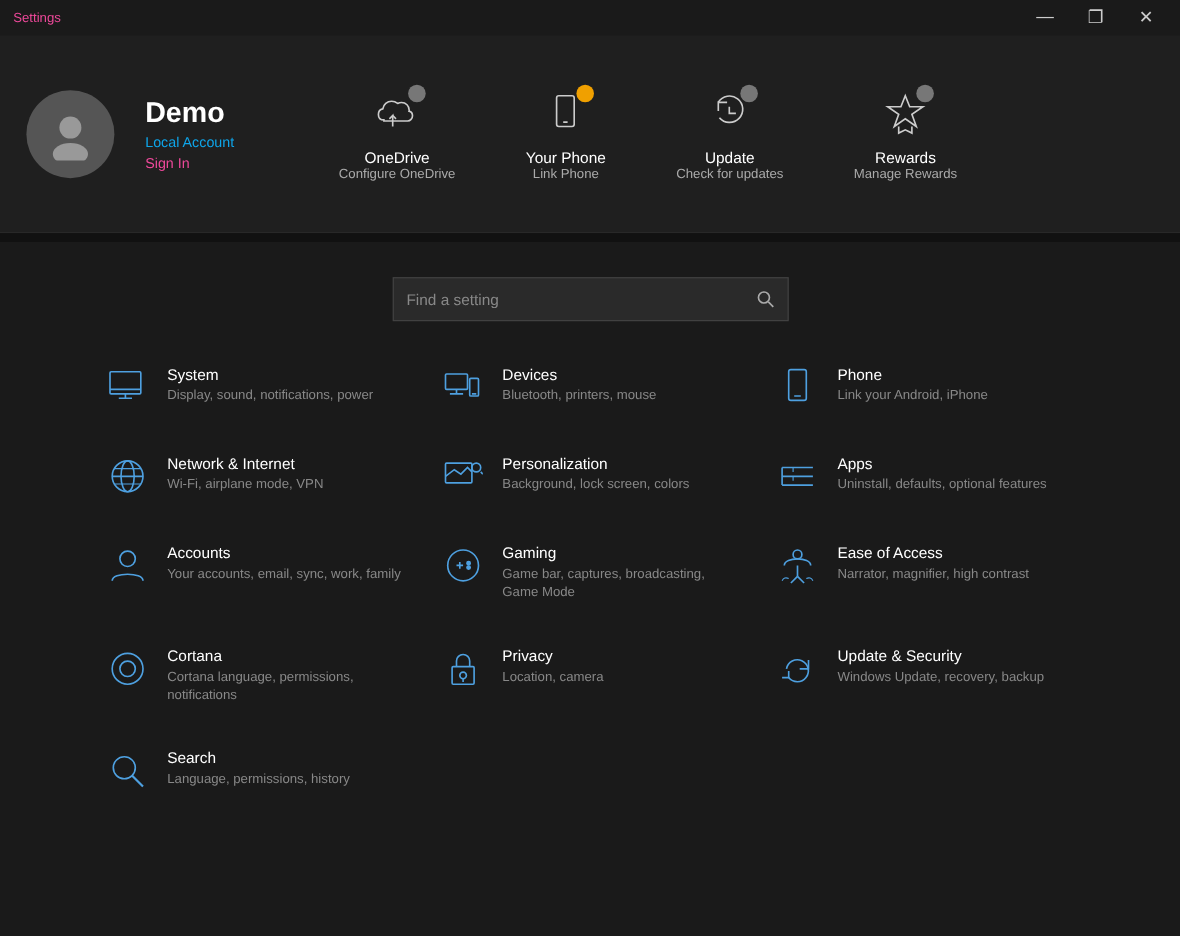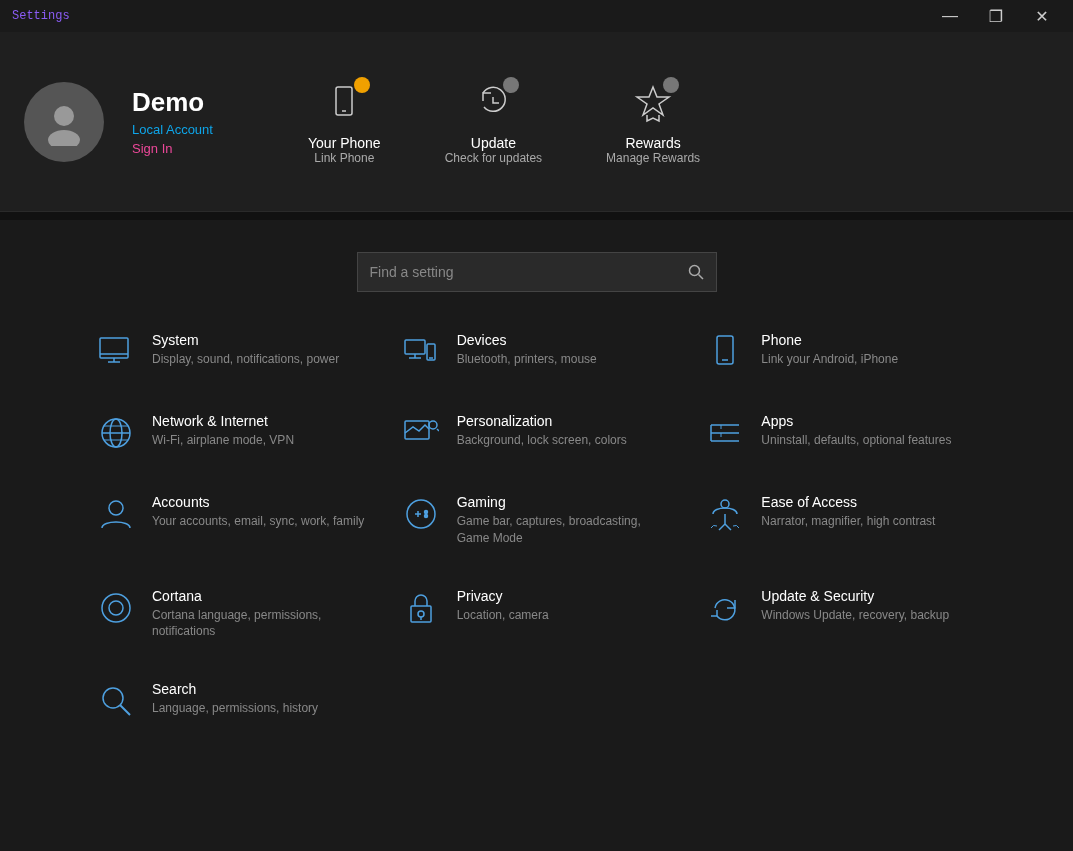--- a/index.html
+++ b/index.html
@@ -16,23 +16,22 @@
     .title-bar {
       background: #1a1a1a;
       height: 32px;
       display: flex;
       align-items: center;
       justify-content: space-between;
       padding: 0 8px;
     }
     .title-bar-title {
       font-size: 12px;
-      color: #8b5cf6;
+      color: #ec4899;
       padding-left: 4px;
-      font-family: Liberation Mono, monospace;
     }
     .title-bar-controls {
       display: flex;
       gap: 0;
     }
     .title-bar-btn {
       width: 46px;
       height: 32px;
       border: none;
       background: transparent;
@@ -249,20 +248,32 @@
     </div>
     <div class="user-details">
       <span class="user-name">Demo</span>
       <span class="user-account">Local Account</span>
       <a class="sign-in-link">Sign In</a>
     </div>
   </div>
 
   <div class="header-actions">
 
+    <div class="header-action">
+      <div class="action-icon">
+        <svg viewBox="0 0 40 40" xmlns="http://www.w3.org/2000/svg">
+          <path d="M8 26c-3 0-5-2-5-5 0-2.5 1.5-4.5 4-5 0.5-4 4-7 8-7 2 0 4 0.8 5.5 2 1-0.5 2.2-0.8 3.5-0.8 4 0 7 3 7 7 0 0.3 0 0.6-0.1 0.8 2 0.5 3.1 2.3 3.1 4.2 0 2.5-2 4.8-4.5 4.8H8z" stroke="#ccc" stroke-width="1.5" fill="none"></path>
+          <polyline points="16,32 16,22 13,25" stroke="#ccc" stroke-width="1.5" fill="none"></polyline>
+          <polyline points="16,22 19,25" stroke="#ccc" stroke-width="1.5" fill="none"></polyline>
+        </svg>
+        <span class="action-badge badge-gray"></span>
+      </div>
+      <span class="action-label">OneDrive</span>
+      <span class="action-sublabel">Configure OneDrive</span>
+    </div>
 
     <div class="header-action">
       <div class="action-icon">
         <svg viewBox="0 0 40 40" xmlns="http://www.w3.org/2000/svg">
           <rect x="12" y="4" width="16" height="28" rx="2" ry="2" stroke="#ccc" stroke-width="1.5" fill="none"></rect>
           <line x1="18" y1="28" x2="22" y2="28" stroke="#ccc" stroke-width="1.5"></line>
         </svg>
         <span class="action-badge badge-orange"></span>
       </div>
       <span class="action-label">Your Phone</span>

